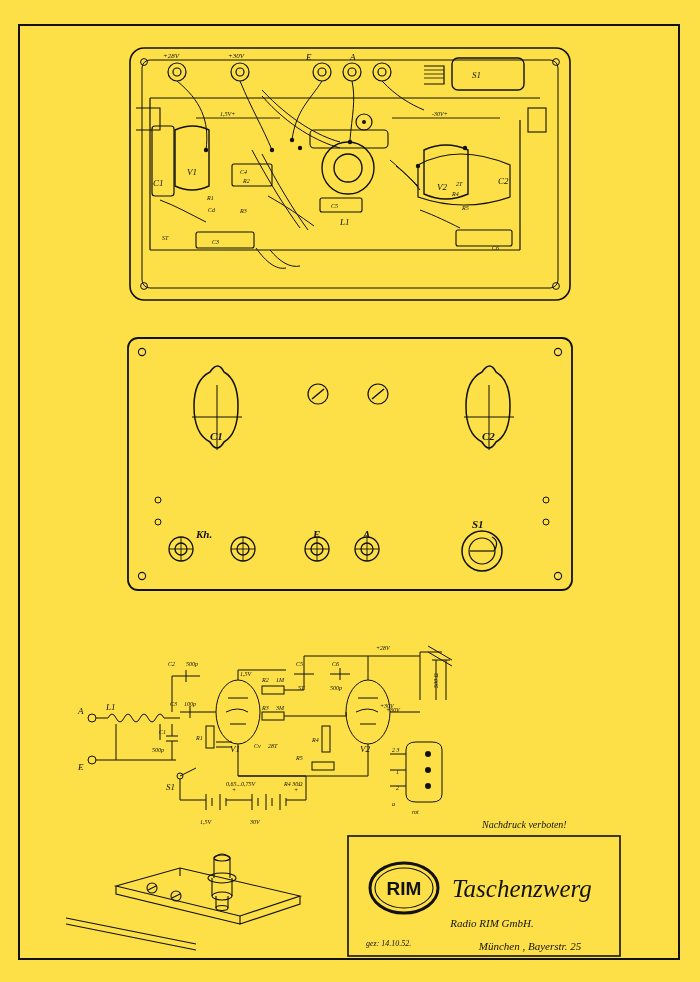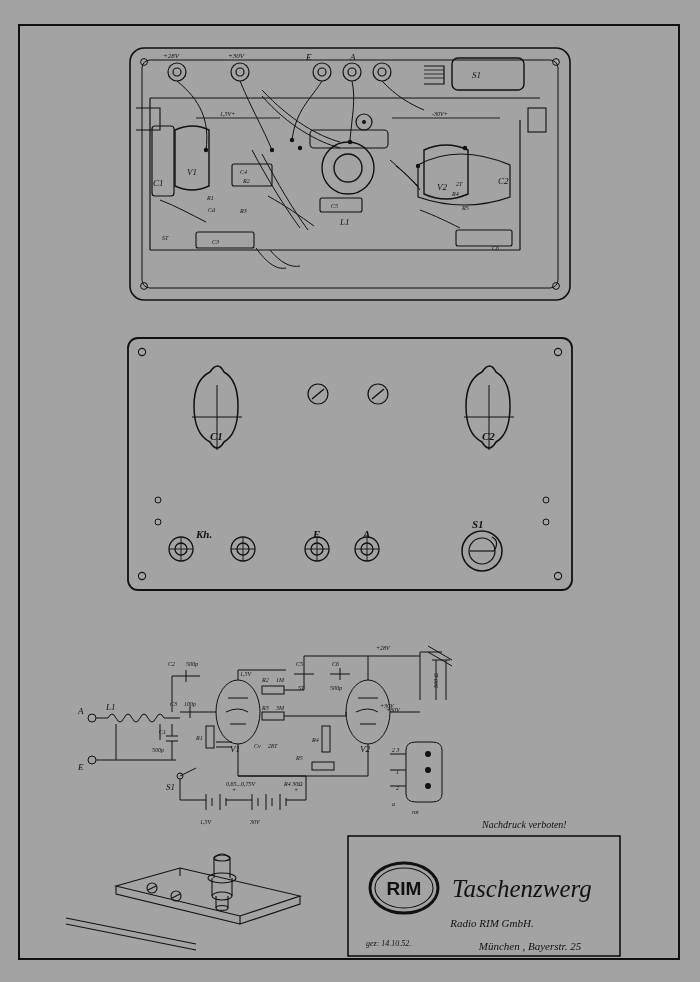--- a/index.html
+++ b/index.html
@@ -12,21 +12,21 @@
     height: 982px;
     font-family: "Liberation Serif", serif;
     color: #111;
     position: relative;
     overflow: hidden;
   }
   .sheet {
     position: absolute;
     left: 0; top: 0;
     width: 700px; height: 982px;
-    background: #a3a3a3;
+    background: #fde047;
   }
   .border-outer {
     position: absolute;
     left: 18px; top: 24px;
     width: 662px; height: 936px;
     border: 2px solid #111;
     box-sizing: border-box;
   }
   .svg-root {
     position: absolute;

